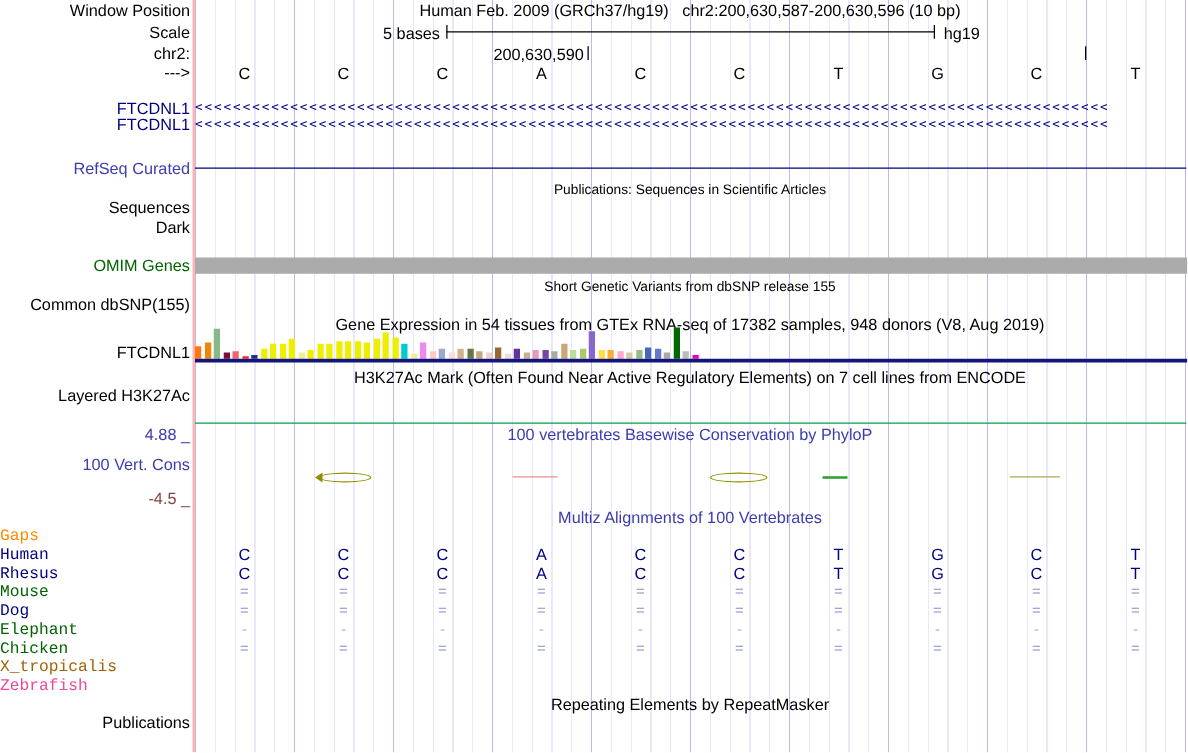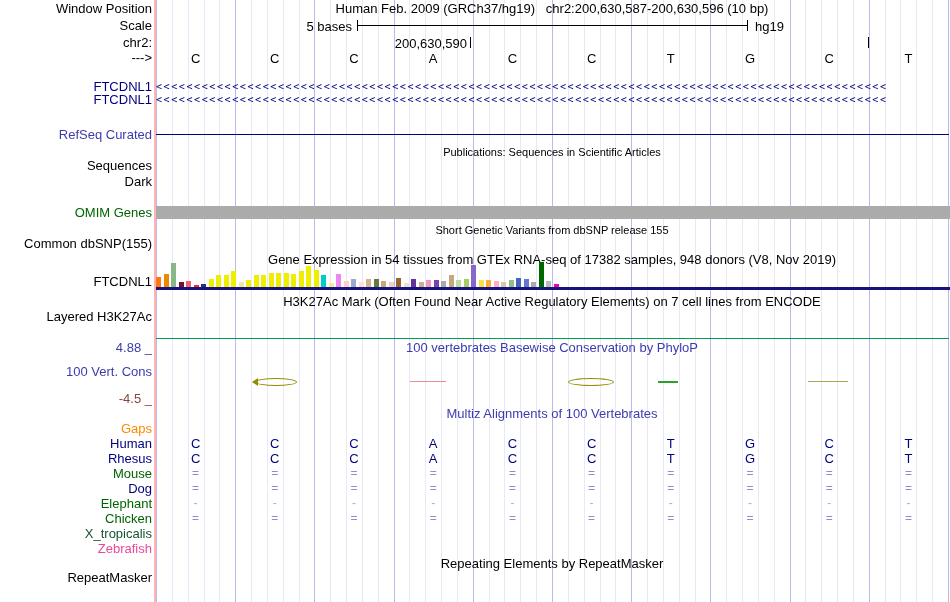--- a/index.html
+++ b/index.html
@@ -14,21 +14,21 @@
   .chead{position:absolute;left:156px;width:792px;text-align:center;height:14px;line-height:14px;white-space:pre;}
   .small{font-size:11px;}
   .blue{color:#3c3cae;}
   .green{color:#006400;}
   .navy{color:#000080;}
   .maroon{color:#8b4444;}
   .hline{position:absolute;left:156px;width:793px;}
   .arrow-row{position:absolute;left:156px;width:794px;height:12px;overflow:hidden;color:#000080;
              font-family:"DejaVu Sans Mono",monospace;font-size:10px;line-height:12px;letter-spacing:1.6px;white-space:nowrap;}
   .base{position:absolute;width:79.2px;top:0;text-align:center;}
-  .mz-label{position:absolute;left:0;width:152px;text-align:right;height:15px;line-height:15px;white-space:nowrap;}
+  .mz-label{position:absolute;left:0;width:152px;text-align:left;height:15px;line-height:15px;white-space:nowrap;font-family:Liberation Mono, monospace;}
   .mz-mark{position:absolute;width:79.2px;text-align:center;height:15px;line-height:15px;}
   .tick{position:absolute;width:1px;height:11px;background:#000;}
   .gtex-wrap{position:absolute;left:156px;top:261px;width:410px;height:26px;}
   .gtex-bar{position:absolute;bottom:0;width:5px;}
   .scalebar{position:absolute;top:25px;height:1px;background:#000;}
   .cons{position:absolute;}
 </style>
 </head>
 <body>
 
@@ -76,21 +76,21 @@
   <div class="chead small" style="top:145px">Publications: Sequences in Scientific Articles</div>
   <div class="llabel" style="top:159px">Sequences</div>
   <div class="llabel" style="top:175px">Dark</div>
 
   <div class="llabel green" style="top:206px">OMIM Genes</div>
   <div class="hline" style="top:206px;height:13px;width:794px;background:#ababab;"></div>
 
   <div class="chead small" style="top:223px">Short Genetic Variants from dbSNP release 155</div>
   <div class="llabel" style="top:237px">Common dbSNP(155)</div>
 
-  <div class="chead" style="top:253px">Gene Expression in 54 tissues from GTEx RNA-seq of 17382 samples, 948 donors (V8, Nov 2019)</div>
+  <div class="chead" style="top:253px">Gene Expression in 54 tissues from GTEx RNA-seq of 17382 samples, 948 donors (V8, Aug 2019)</div>
   <div class="llabel" style="top:275px">FTCDNL1</div>
   <div class="gtex-wrap" id="gtex-bars">
       <div class="gtex-bar" style="left: 0px; height: 10px; background: rgb(255, 119, 17);"></div>
       <div class="gtex-bar" style="left: 7.5px; height: 13px; background: rgb(238, 136, 0);"></div>
       <div class="gtex-bar" style="left: 15px; height: 24px; background: rgb(136, 184, 136);"></div>
       <div class="gtex-bar" style="left: 22.5px; height: 5px; background: rgb(119, 17, 51);"></div>
       <div class="gtex-bar" style="left: 30px; height: 6px; background: rgb(238, 102, 102);"></div>
       <div class="gtex-bar" style="left: 37.5px; height: 2px; background: rgb(255, 34, 34);"></div>
       <div class="gtex-bar" style="left: 45px; height: 3px; background: rgb(34, 51, 119);"></div>
       <div class="gtex-bar" style="left: 52.5px; height: 8px; background: rgb(238, 238, 0);"></div>
@@ -223,19 +223,19 @@
       <span class="mz-mark" style="top: 511px; left: 156px; color: rgb(136, 144, 200); font-size: 12px;">=</span>
       <span class="mz-mark" style="top: 511px; left: 235.2px; color: rgb(136, 144, 200); font-size: 12px;">=</span>
       <span class="mz-mark" style="top: 511px; left: 314.4px; color: rgb(136, 144, 200); font-size: 12px;">=</span>
       <span class="mz-mark" style="top: 511px; left: 393.6px; color: rgb(136, 144, 200); font-size: 12px;">=</span>
       <span class="mz-mark" style="top: 511px; left: 472.8px; color: rgb(136, 144, 200); font-size: 12px;">=</span>
       <span class="mz-mark" style="top: 511px; left: 552px; color: rgb(136, 144, 200); font-size: 12px;">=</span>
       <span class="mz-mark" style="top: 511px; left: 631.2px; color: rgb(136, 144, 200); font-size: 12px;">=</span>
       <span class="mz-mark" style="top: 511px; left: 710.4px; color: rgb(136, 144, 200); font-size: 12px;">=</span>
       <span class="mz-mark" style="top: 511px; left: 789.6px; color: rgb(136, 144, 200); font-size: 12px;">=</span>
       <span class="mz-mark" style="top: 511px; left: 868.8px; color: rgb(136, 144, 200); font-size: 12px;">=</span>
-      <div class="mz-label" style="top: 526px; color: #14532d;">X_tropicalis</div>
+      <div class="mz-label" style="top: 526px; color: #a16207;">X_tropicalis</div>
       <div class="mz-label" style="top: 541px; color: #ec4899;">Zebrafish</div>
     </div>
 
   <div class="chead" style="top:557px">Repeating Elements by RepeatMasker</div>
-  <div class="llabel" style="top:571px">RepeatMasker</div>
+  <div class="llabel" style="top:571px">Publications</div>
 </div>
 
 </body></html>

